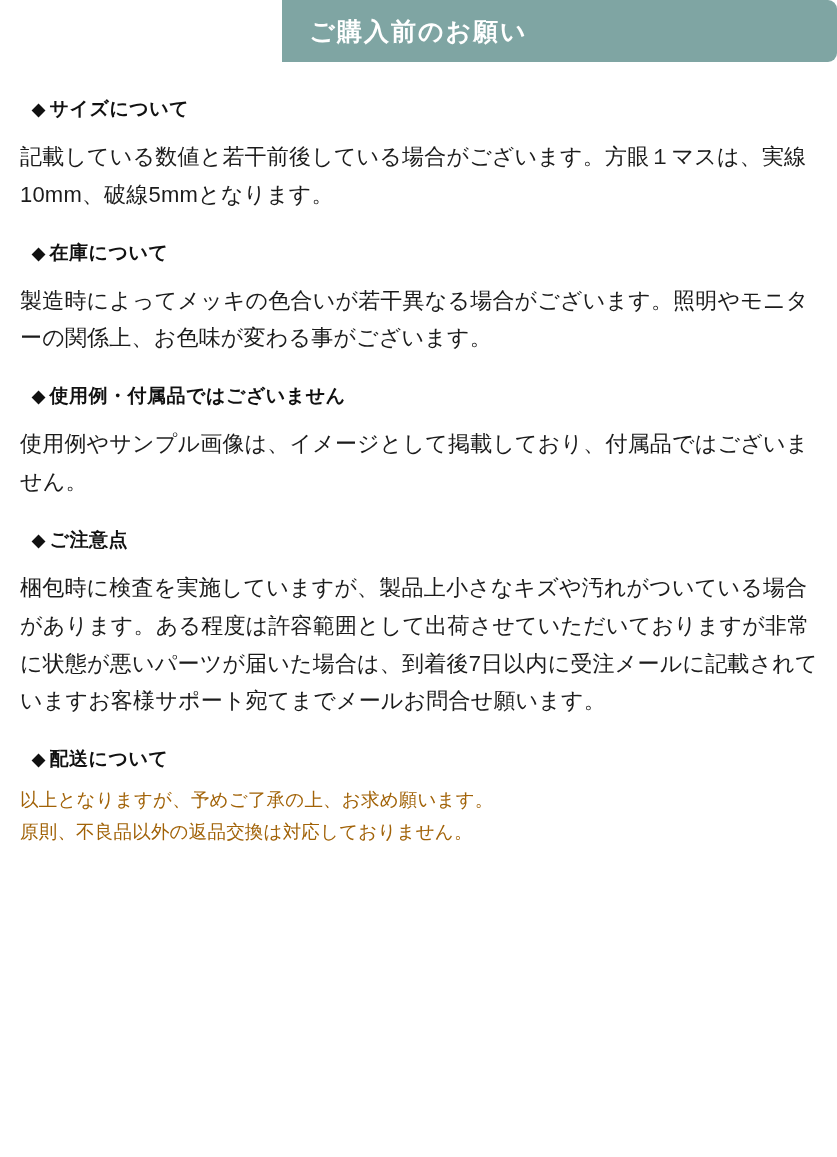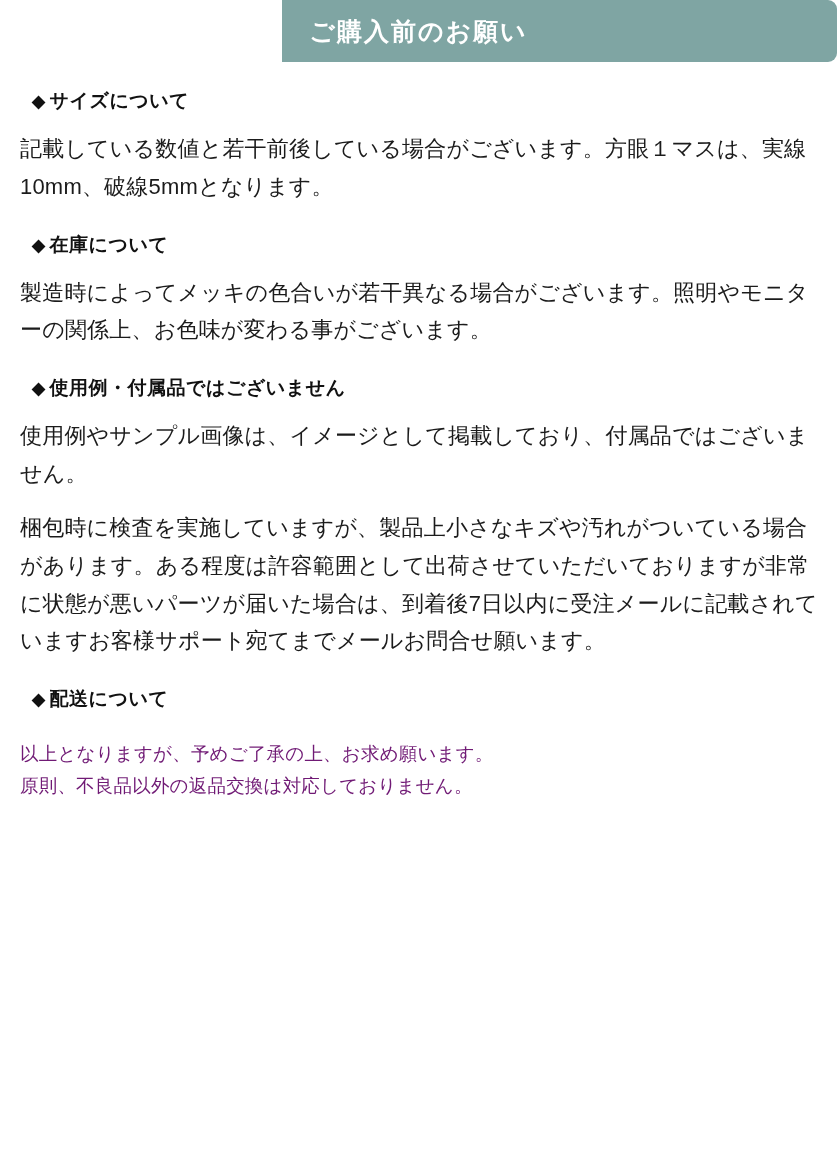--- a/index.html
+++ b/index.html
@@ -45,21 +45,21 @@
     left: 0;
     width: 282px;
     height: 62px;
     background: #ffffff;
   }
   .content {
     position: absolute;
     top: 62px;
     left: 0;
     width: 837px;
-    padding: 0 18px 0 16px;
+    padding: 8px 18px 0 16px;
     box-sizing: border-box;
   }
   .section {
     margin: 0;
   }
   .section-heading {
     font-size: 19px;
     font-weight: bold;
     color: #111111;
     margin: 26px 0 0 16px;
@@ -73,22 +73,22 @@
   .section-body {
     font-size: 22px;
     line-height: 1.72;
     color: #1b1b1b;
     margin: 16px 0 0 4px;
     letter-spacing: 0.2px;
   }
   .closing {
     font-size: 18.5px;
     line-height: 1.72;
-    color: #701a75;
-    margin: 26px 0 0 4px;
+    color: #a16207;
+    margin: 12px 0 0 4px;
     letter-spacing: 0.2px;
   }
   .nowrap-block {
     white-space: pre-wrap;
   }
 </style>
 </head>
 <body>
 
 <div class="page">
@@ -115,20 +115,23 @@
     </div>
 
     <div class="section">
       <div class="section-heading">
         <span class="diamond">◆</span><span>使用例・付属品ではございません</span>
       </div>
       <div class="section-body nowrap-block">使用例やサンプル画像は、イメージとして掲載しており、付属品ではございません。</div>
     </div>
 
     <div class="section">
+      <div class="section-heading">
+        <span class="diamond">◆</span><span>ご注意点</span>
+      </div>
       <div class="section-body nowrap-block">梱包時に検査を実施していますが、製品上小さなキズや汚れがついている場合があります。ある程度は許容範囲として出荷させていただいておりますが非常に状態が悪いパーツが届いた場合は、到着後7日以内に受注メールに記載されていますお客様サポート宛てまでメールお問合せ願います。</div>
     </div>
 
 
     <div class="section">
       <div class="section-heading">
         <span class="diamond">◆</span><span>配送について</span>
       </div>
     </div>
 

